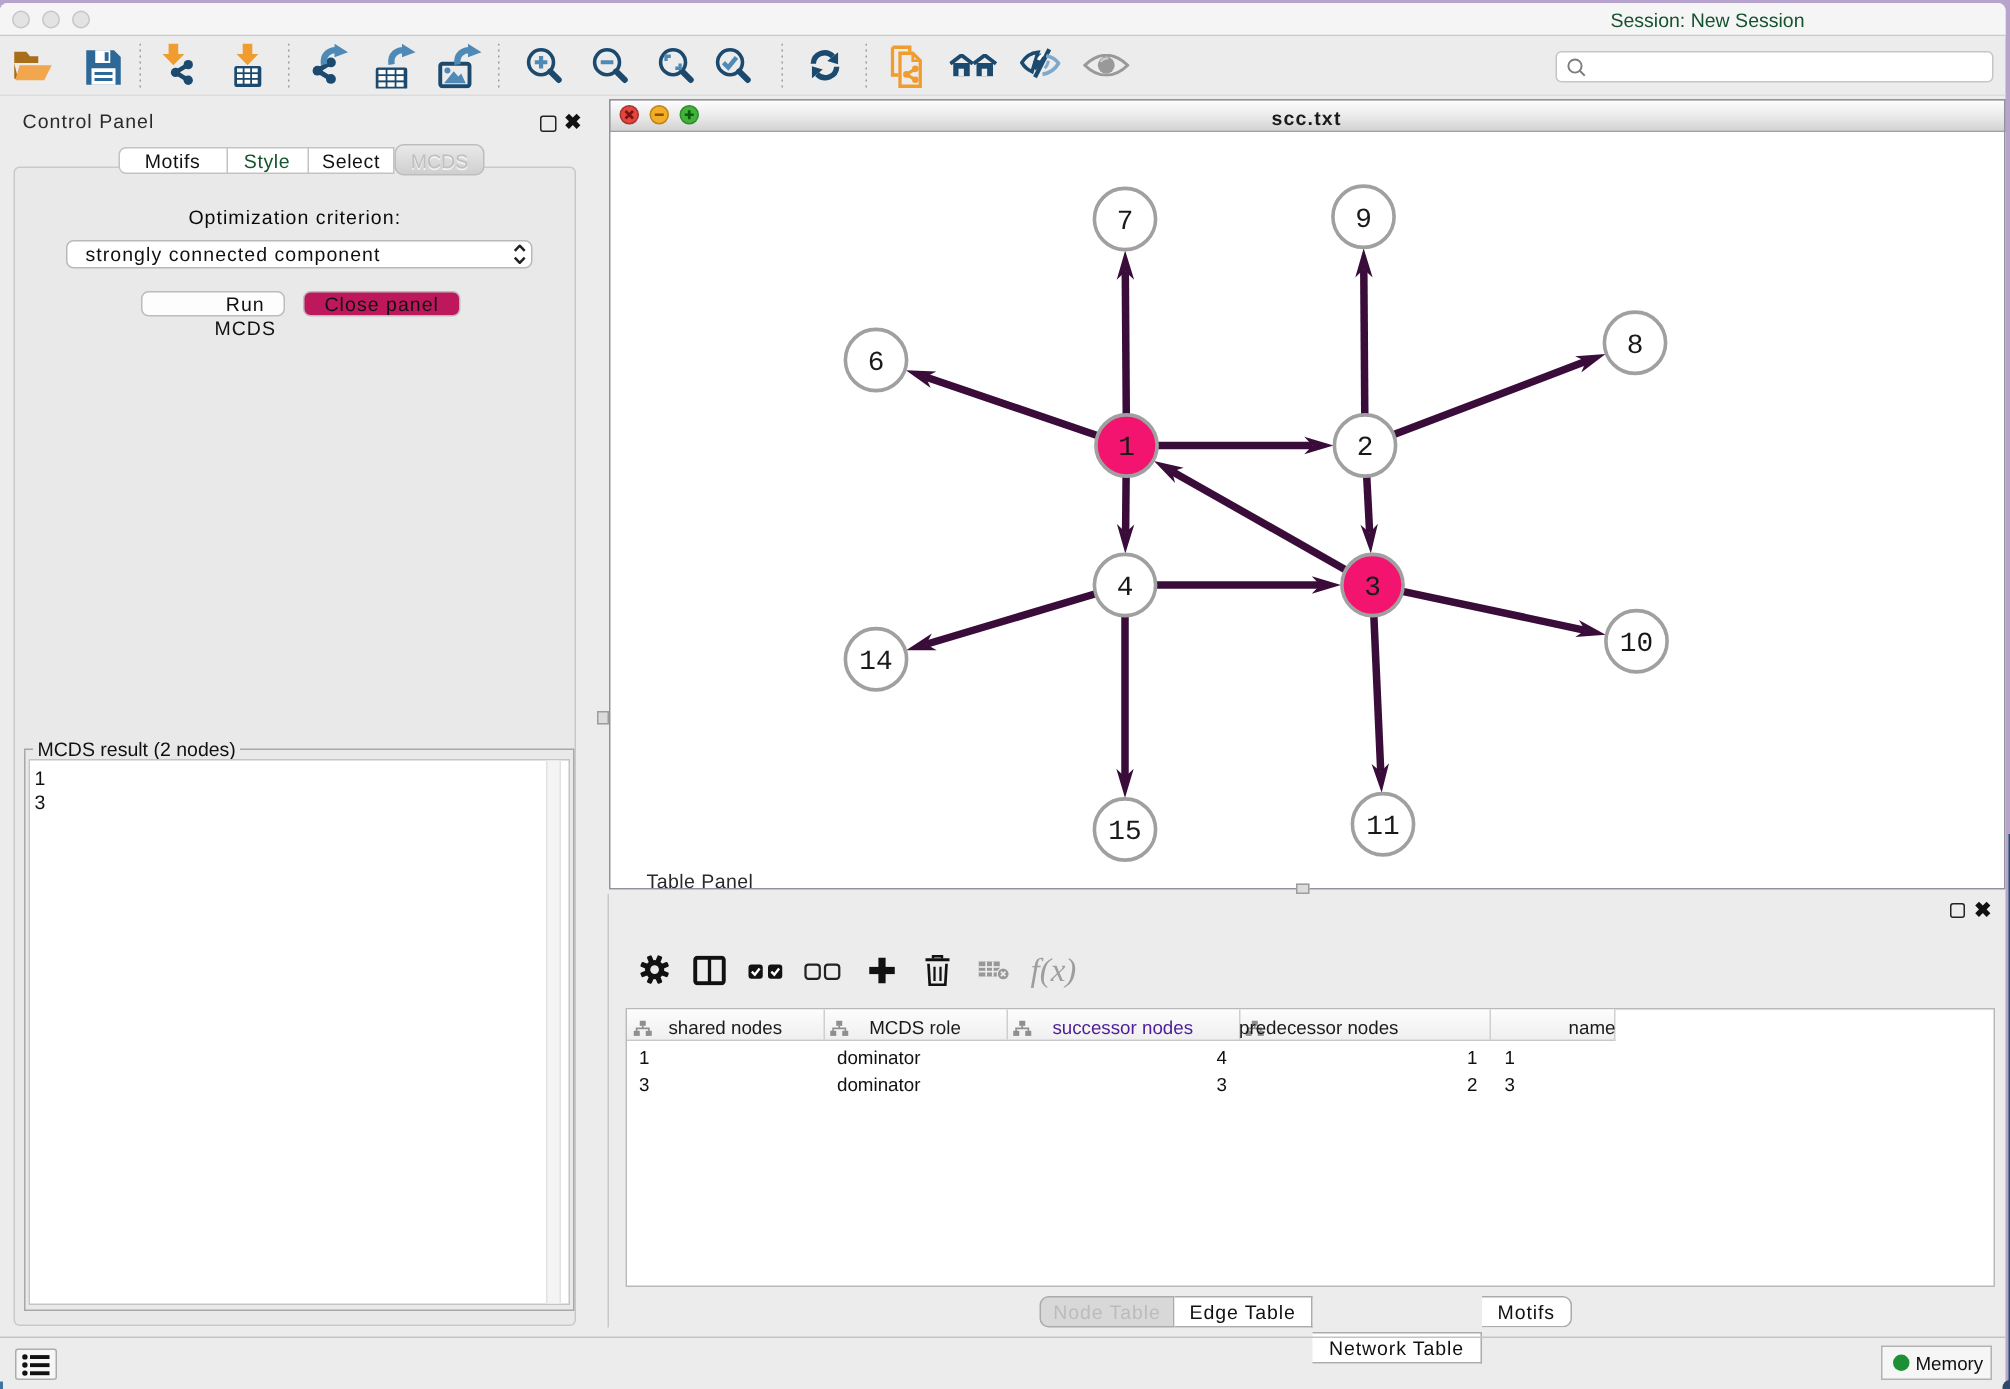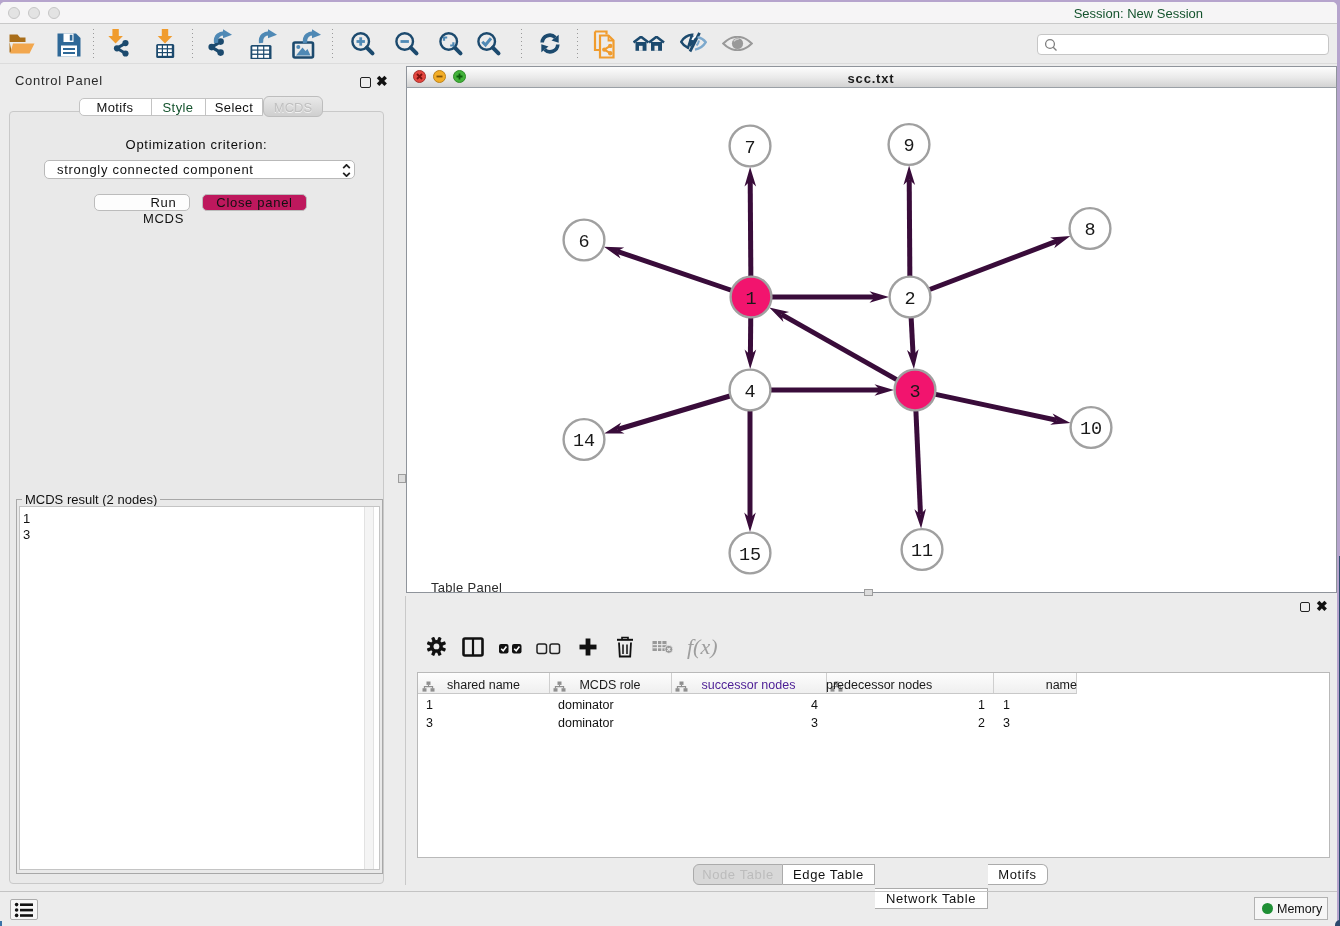--- a/index.html
+++ b/index.html
@@ -292,21 +292,21 @@
 <div style="position:absolute;left:687px;top:634px;width:40px;height:26px;font-family:Liberation Serif,serif;font-style:italic;font-size:22px;color:#9e9e9e;">f(x)</div>
 <div style="position:absolute;left:417px;top:672px;width:913px;height:186px;background:#fff;border:1px solid #b9b9b9;"></div>
 <div style="position:absolute;left:418px;top:673px;width:659px;height:21px;background:linear-gradient(#fdfdfd,#efefef);border-bottom:1px solid #c8c8c8;border-right:1px solid #cfcfcf;"></div>
 <div style="position:absolute;left:549px;top:673px;width:1px;height:20px;background:#cfcfcf;"></div>
 <div style="position:absolute;left:422px;top:678px;width:13px;height:11px;"><svg width="13" height="11" viewBox="0 0 13 11" style="">
       <rect x="4.5" y="0.5" width="4" height="3.4" fill="#8f8f8f"></rect>
       <path d="M6.5,3.9 L6.5,5.6 M2.4,7.4 L2.4,5.6 L10.6,5.6 L10.6,7.4" stroke="#8f8f8f" stroke-width="1.1" fill="none"></path>
       <rect x="0.5" y="7.2" width="4" height="3.4" fill="#8f8f8f"></rect>
       <rect x="8.5" y="7.2" width="4" height="3.4" fill="#8f8f8f"></rect>
     </svg></div>
-<div style="position:absolute;left:418px;top:678px;width:131px;height:14px;text-align:center;font-size:12.5px;color:#1a1a1a;">shared name</div>
+<div style="position:absolute;left:418px;top:678px;width:131px;height:14px;text-align:center;font-size:12.5px;color:#1a1a1a;">shared nodes</div>
 <div style="position:absolute;left:671px;top:673px;width:1px;height:20px;background:#cfcfcf;"></div>
 <div style="position:absolute;left:553px;top:678px;width:13px;height:11px;"><svg width="13" height="11" viewBox="0 0 13 11" style="">
       <rect x="4.5" y="0.5" width="4" height="3.4" fill="#8f8f8f"></rect>
       <path d="M6.5,3.9 L6.5,5.6 M2.4,7.4 L2.4,5.6 L10.6,5.6 L10.6,7.4" stroke="#8f8f8f" stroke-width="1.1" fill="none"></path>
       <rect x="0.5" y="7.2" width="4" height="3.4" fill="#8f8f8f"></rect>
       <rect x="8.5" y="7.2" width="4" height="3.4" fill="#8f8f8f"></rect>
     </svg></div>
 <div style="position:absolute;left:549px;top:678px;width:122px;height:14px;text-align:center;font-size:12.5px;color:#1a1a1a;">MCDS role</div>
 <div style="position:absolute;left:826px;top:673px;width:1px;height:20px;background:#cfcfcf;"></div>
 <div style="position:absolute;left:675px;top:678px;width:13px;height:11px;"><svg width="13" height="11" viewBox="0 0 13 11" style="">

